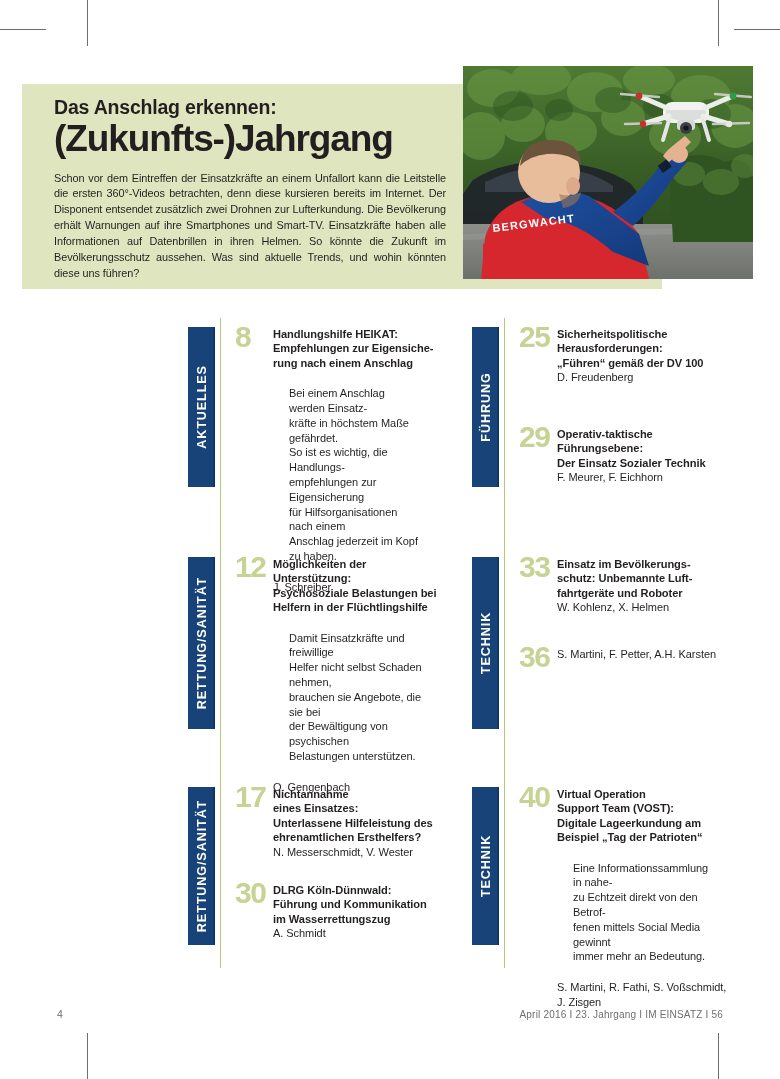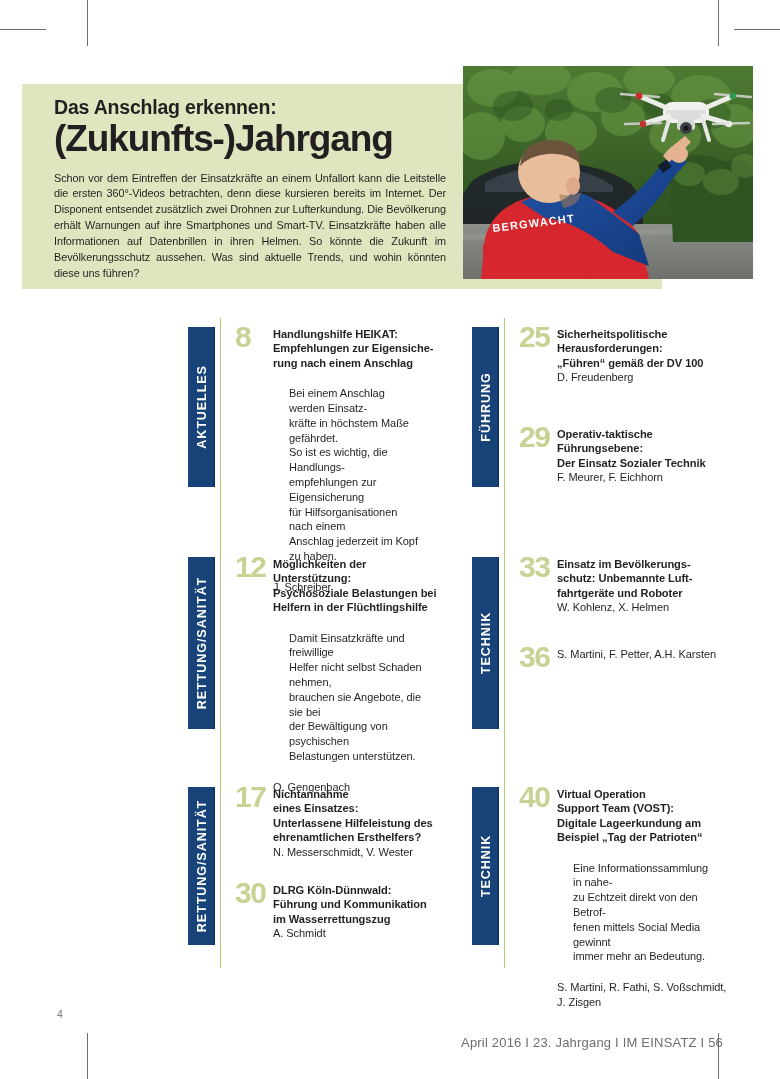--- a/index.html
+++ b/index.html
@@ -92,21 +92,21 @@
     letter-spacing:-0.05px;
   }
 
   
   .foot-pg{
     position:absolute;left:57px;top:1008px;
     font-size:10.5px;color:#6d6e71;
   }
   .foot-meta{
     position:absolute;right:57px;top:1009px;
-    font-size:13px;color:#6d6e71;letter-spacing:0.2px;white-space:nowrap;margin-top:26px;
+    font-size:10px;color:#6d6e71;letter-spacing:0.2px;white-space:nowrap;
   }
 </style>
 </head>
 <body>
 
 <div class="crop h" style="left:0px;top:29px;"></div>
 <div class="crop v" style="left:87px;top:0px;"></div>
 <div class="crop h" style="left:734px;top:29px;"></div>
 <div class="crop v" style="left:718px;top:0px;"></div>
 <div class="crop v" style="left:87px;top:1033px;"></div>

